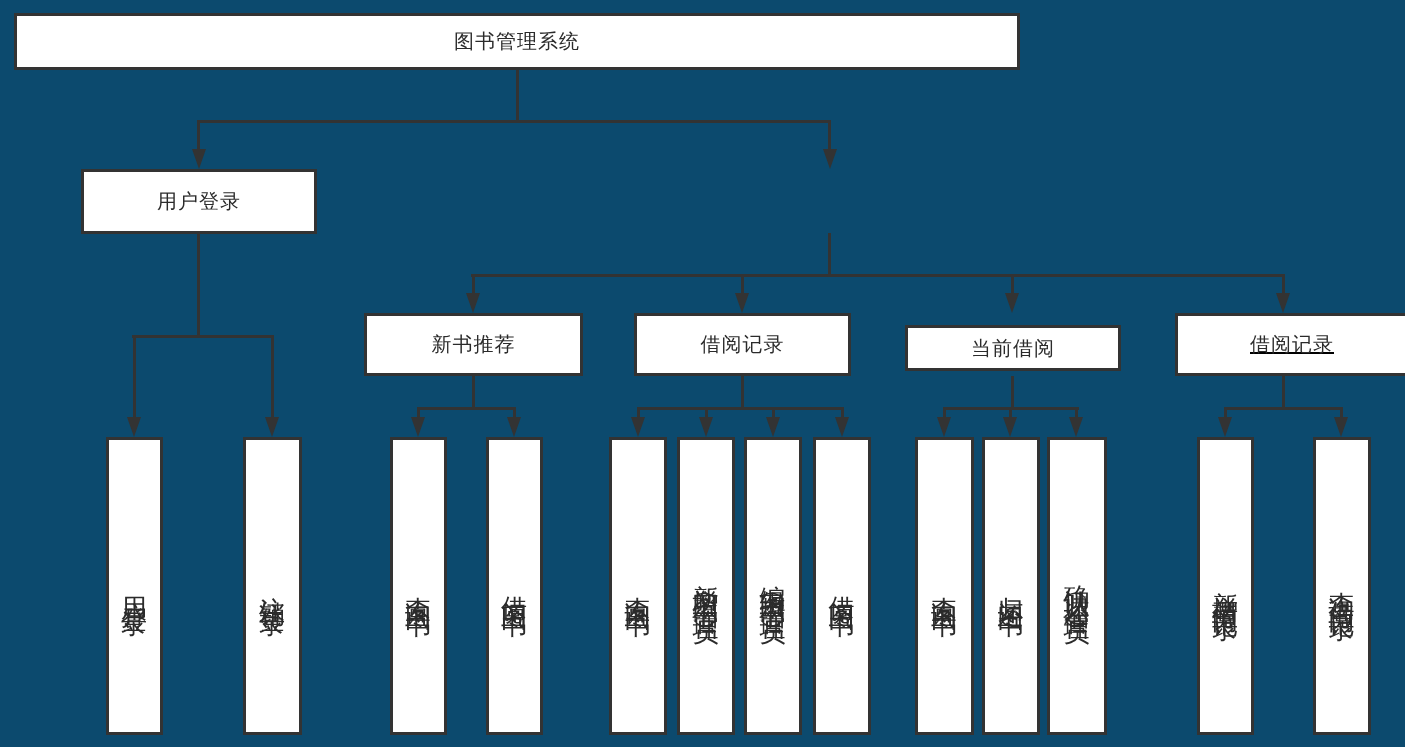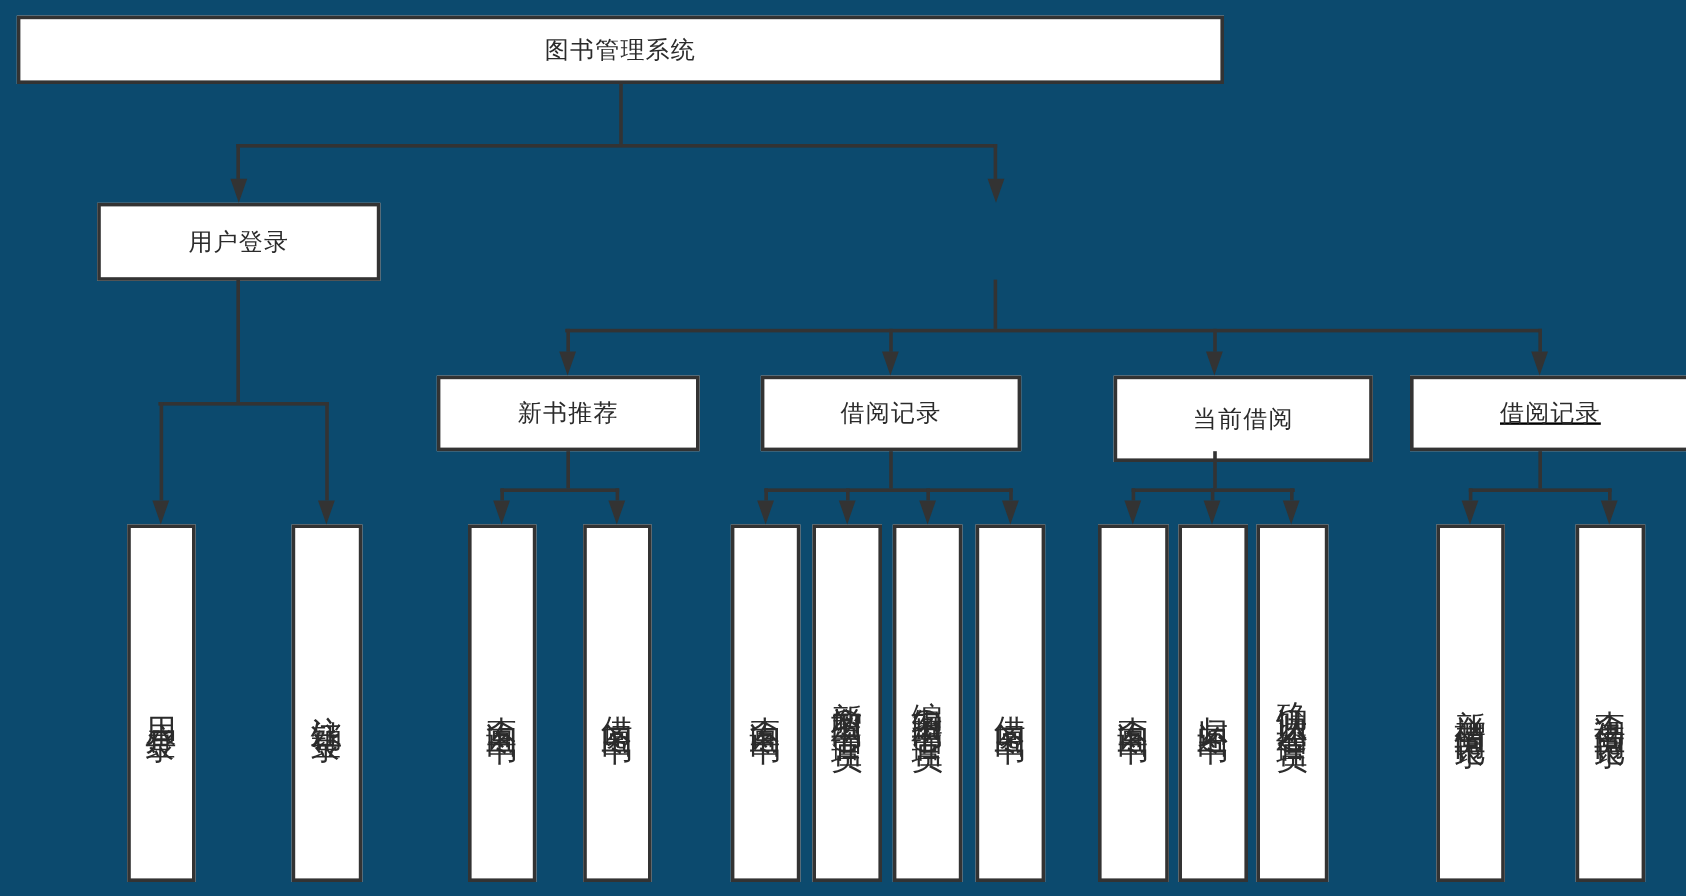--- a/index.html
+++ b/index.html
@@ -78,21 +78,21 @@
   <div class="box" style="left:81px; top:169px; width:236px; height:65px;">
     <span class="hlabel">用户登录</span>
   </div>
 
   <div class="box" style="left:364px; top:313px; width:219px; height:63px;">
     <span class="hlabel">新书推荐</span>
   </div>
   <div class="box" style="left:634px; top:313px; width:217px; height:63px;">
     <span class="hlabel">借阅记录</span>
   </div>
-  <div class="box" style="left:905px; top:313px; width:216px; height:72px;margin-left:23px;">
+  <div class="box" style="left:905px; top:325px; width:216px; height:46px;">
     <span class="hlabel">当前借阅</span>
   </div>
   <div class="box" style="left:1175px; top:313px; width:234px; height:63px;text-decoration:underline;">
     <span class="hlabel">借阅记录</span>
   </div>
 
   <div class="box" style="left:106px; top:437px; width:57px; height:298px;">
     <span class="vtext">用户登录</span>
   </div>
   <div class="box" style="left:243px; top:437px; width:59px; height:298px;">

